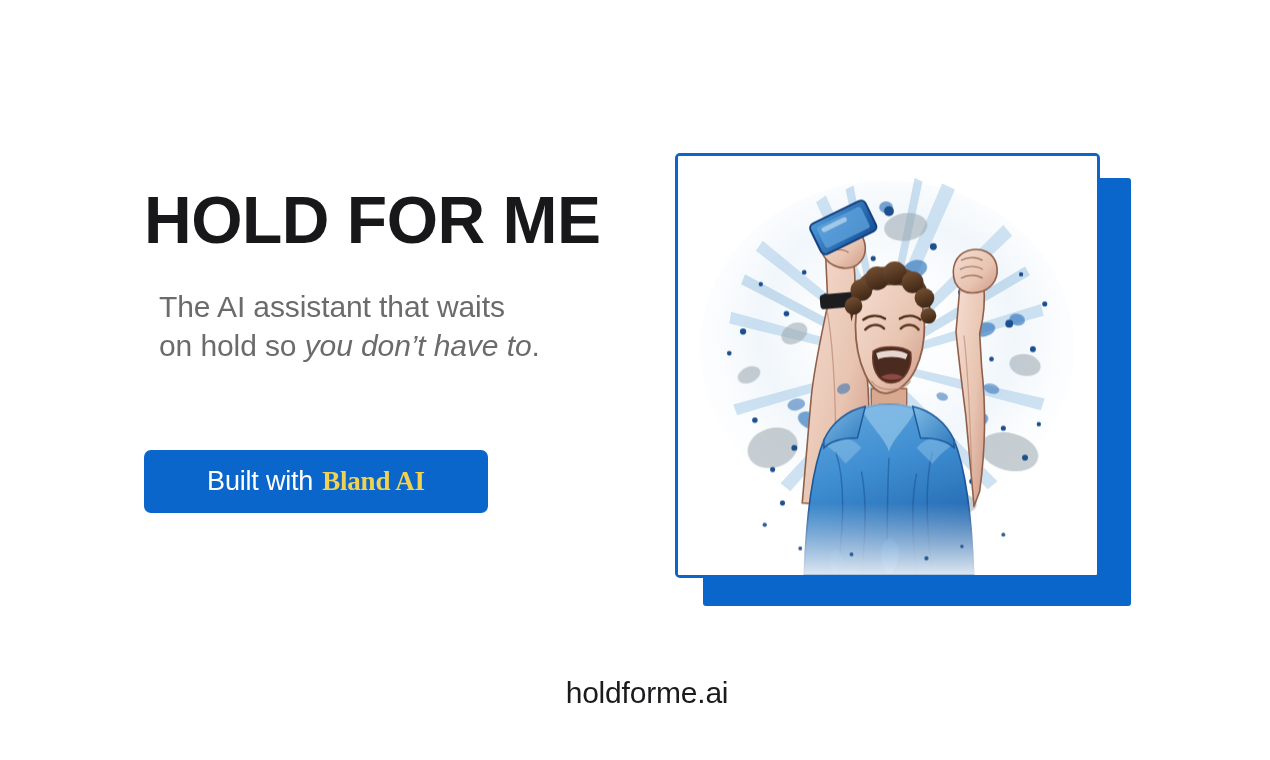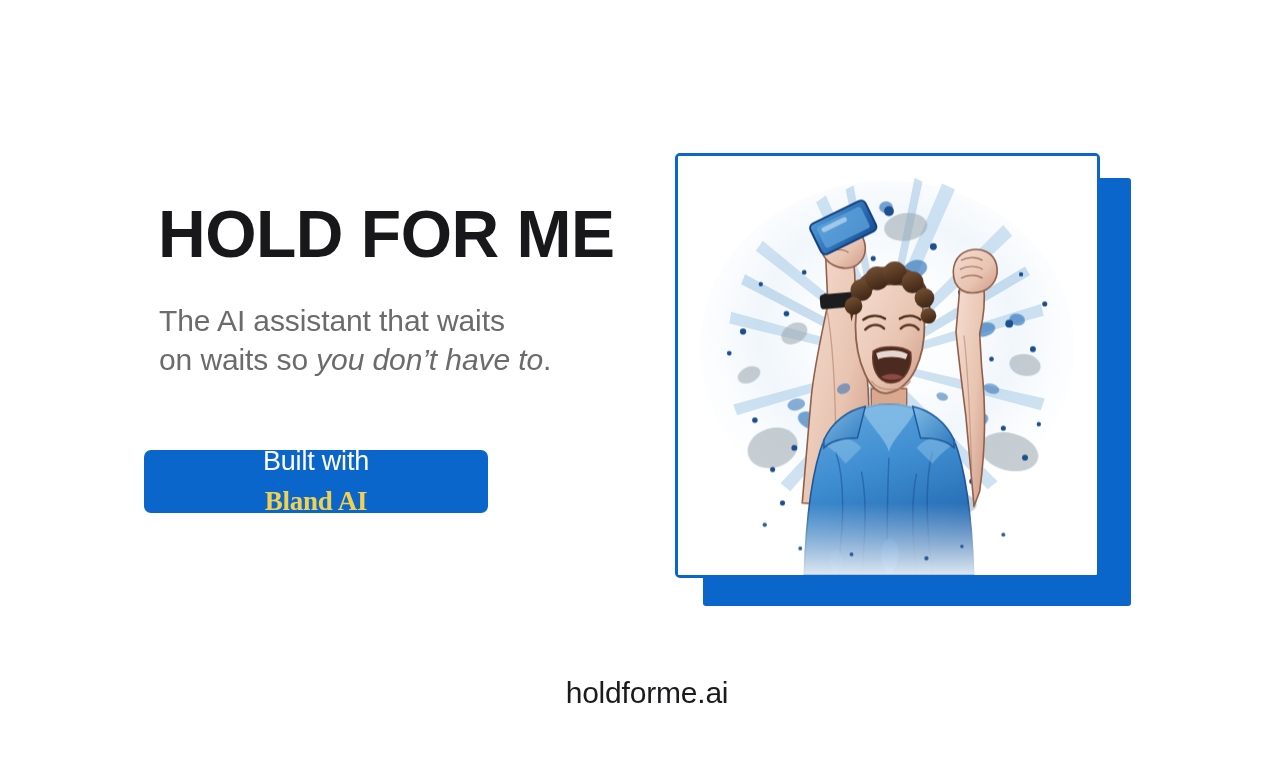--- a/index.html
+++ b/index.html
@@ -29,21 +29,21 @@
     width: 470px;
   }
 
   .headline {
     font-family: "Liberation Sans", sans-serif;
     font-size: 66px;
     font-weight: 700;
     letter-spacing: -0.5px;
     line-height: 1.05;
     color: #18181a;
-    margin: 14px;
+    margin: 0;
     white-space: nowrap;
   }
 
   .subtitle {
     margin: 15px;
     margin-top: 32px;
     font-size: 30px;
     line-height: 1.3;
     color: #6b6b6b;
     font-weight: 400;
@@ -66,21 +66,20 @@
     font-family: "Liberation Sans", sans-serif;
     font-size: 27px;
     font-weight: 400;
     letter-spacing: -0.2px;
     display: flex;
     align-items: center;
     justify-content: center;
     gap: 9px;
     cursor: pointer;
     padding: 0;
-    flex-direction: column;
   }
   .cta-button .brand {
     color: #f0d152;
     font-weight: 700;
     font-family: Liberation Serif, serif;
   }
 
   
   .card-wrap {
     position: absolute;
@@ -135,21 +134,21 @@
 </head>
 <body>
 
 <div class="stage">
 
   <div class="left-col">
     <h1 class="headline">HOLD FOR ME</h1>
 
     <p class="subtitle">
       <span>The AI assistant that waits</span><br>
-      <span>on waits so </span><span class="em">you don’t have to</span><span>.</span>
+      <span>on hold so </span><span class="em">you don’t have to</span><span>.</span>
     </p>
   </div>
 
   <button class="cta-button">
     <span>Built with</span>
     <span class="brand">Bland AI</span>
   </button>
 
   <div class="card-wrap">
     <div class="card-shadow-block"></div>

